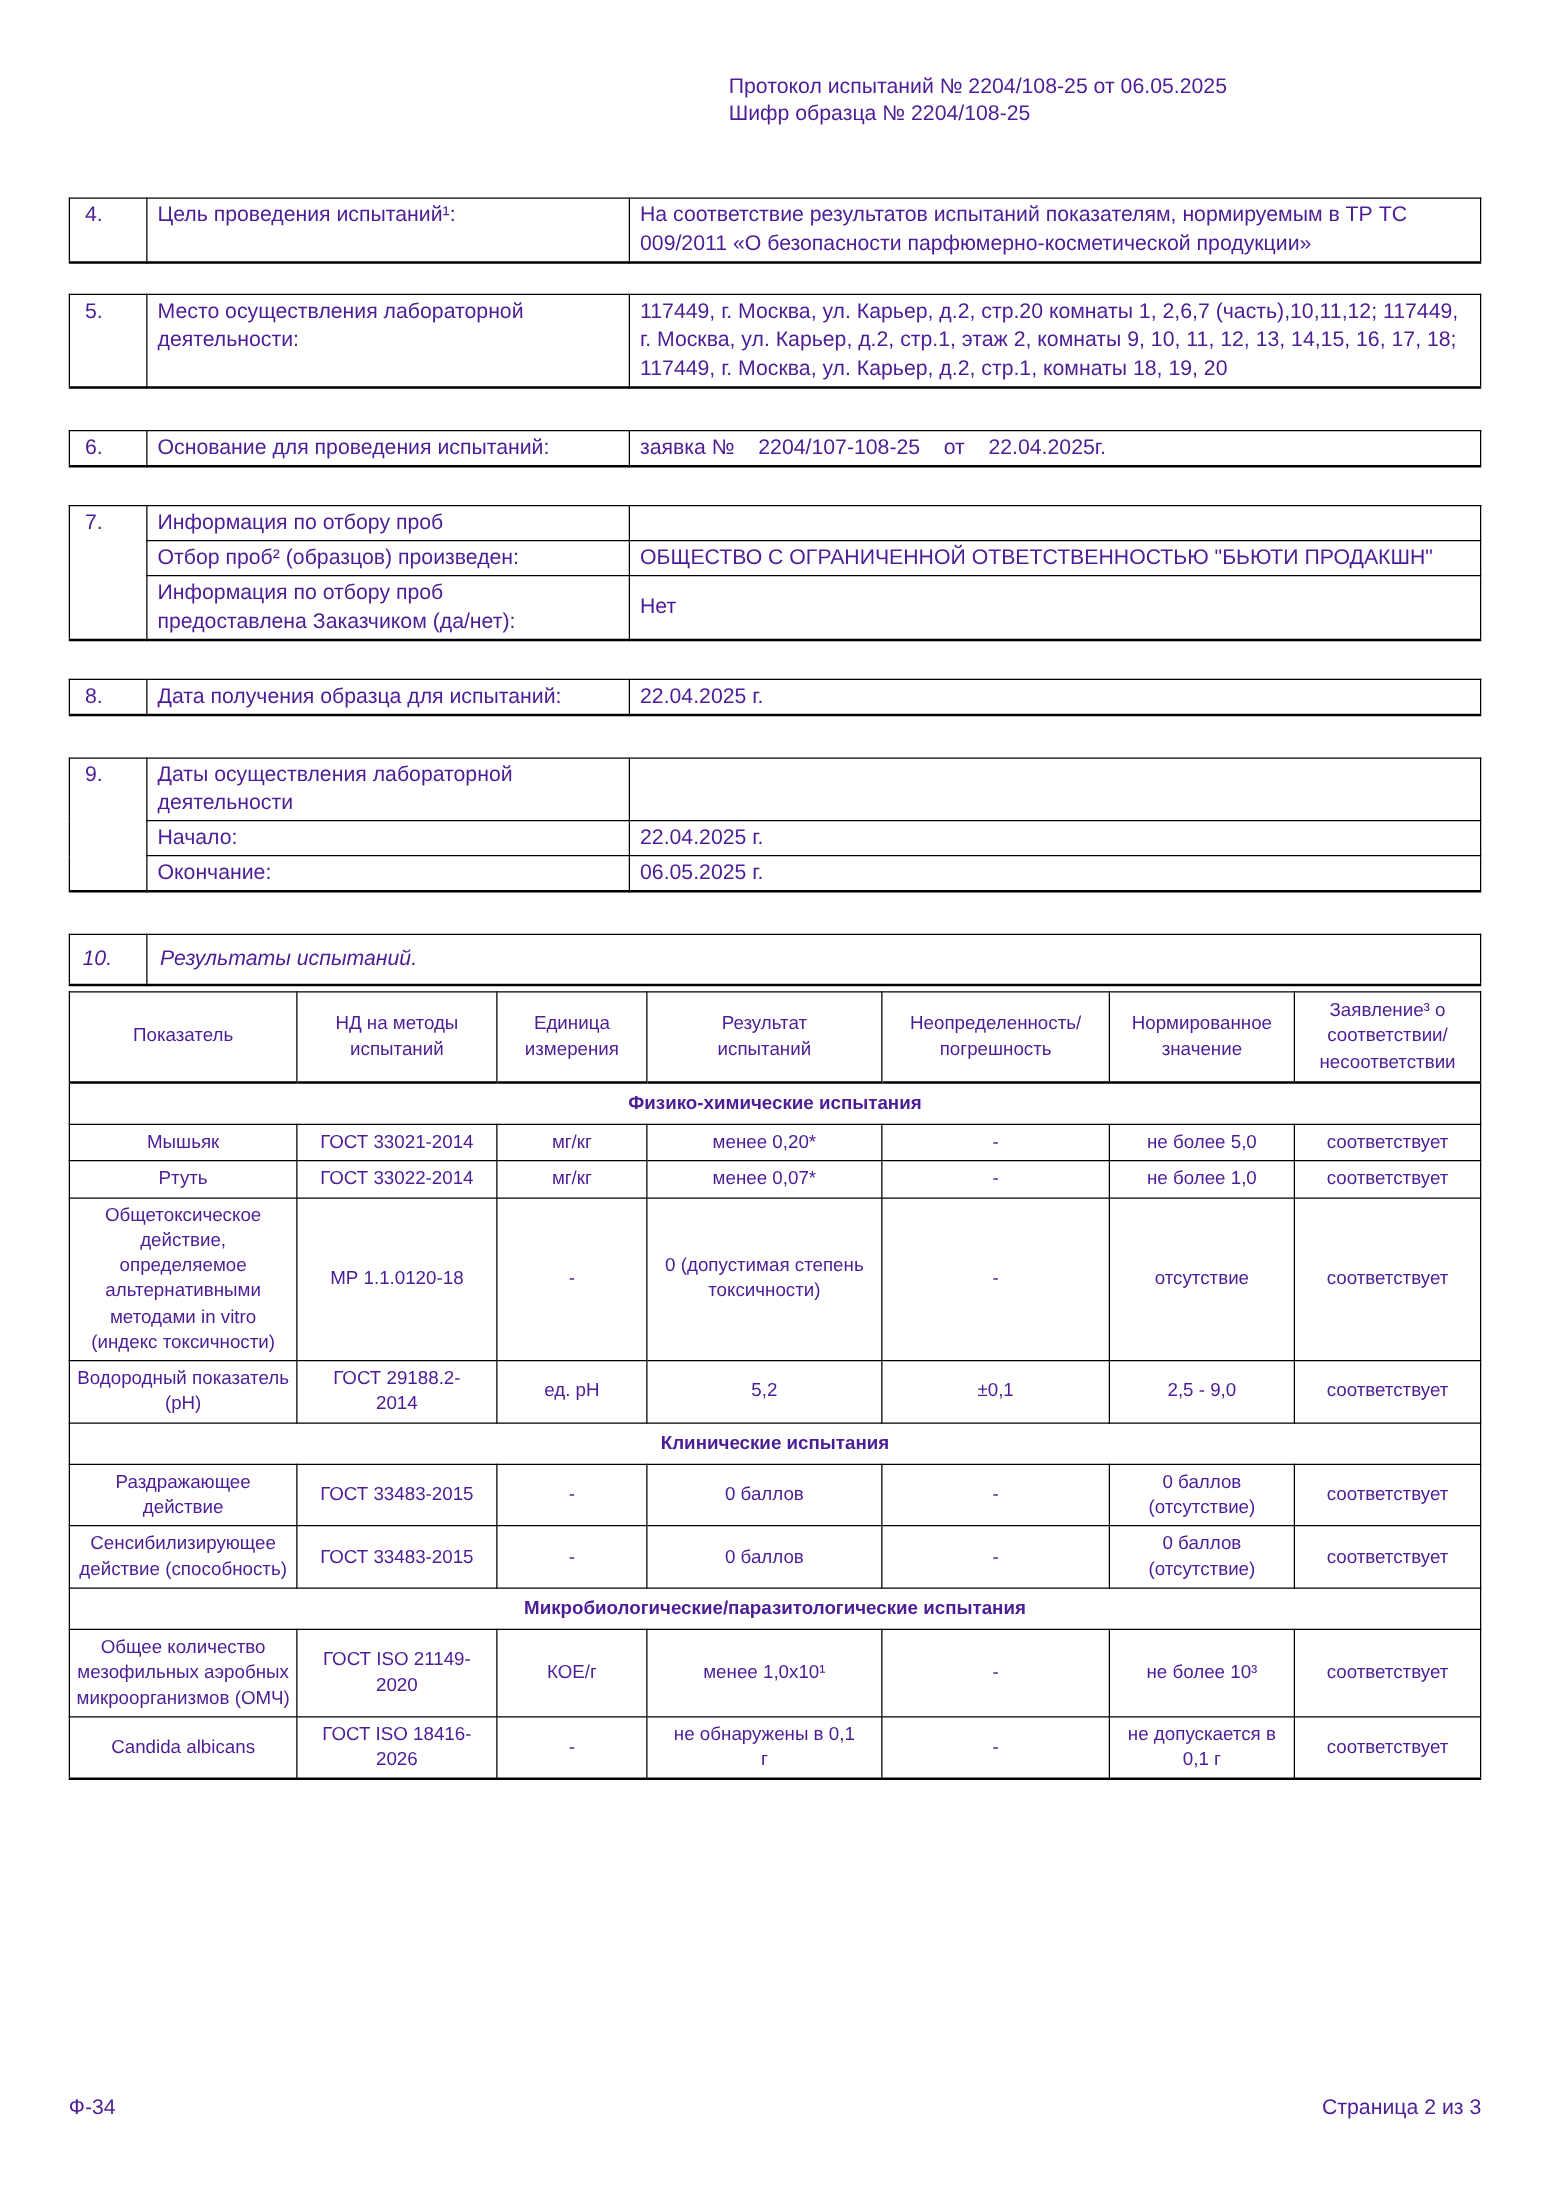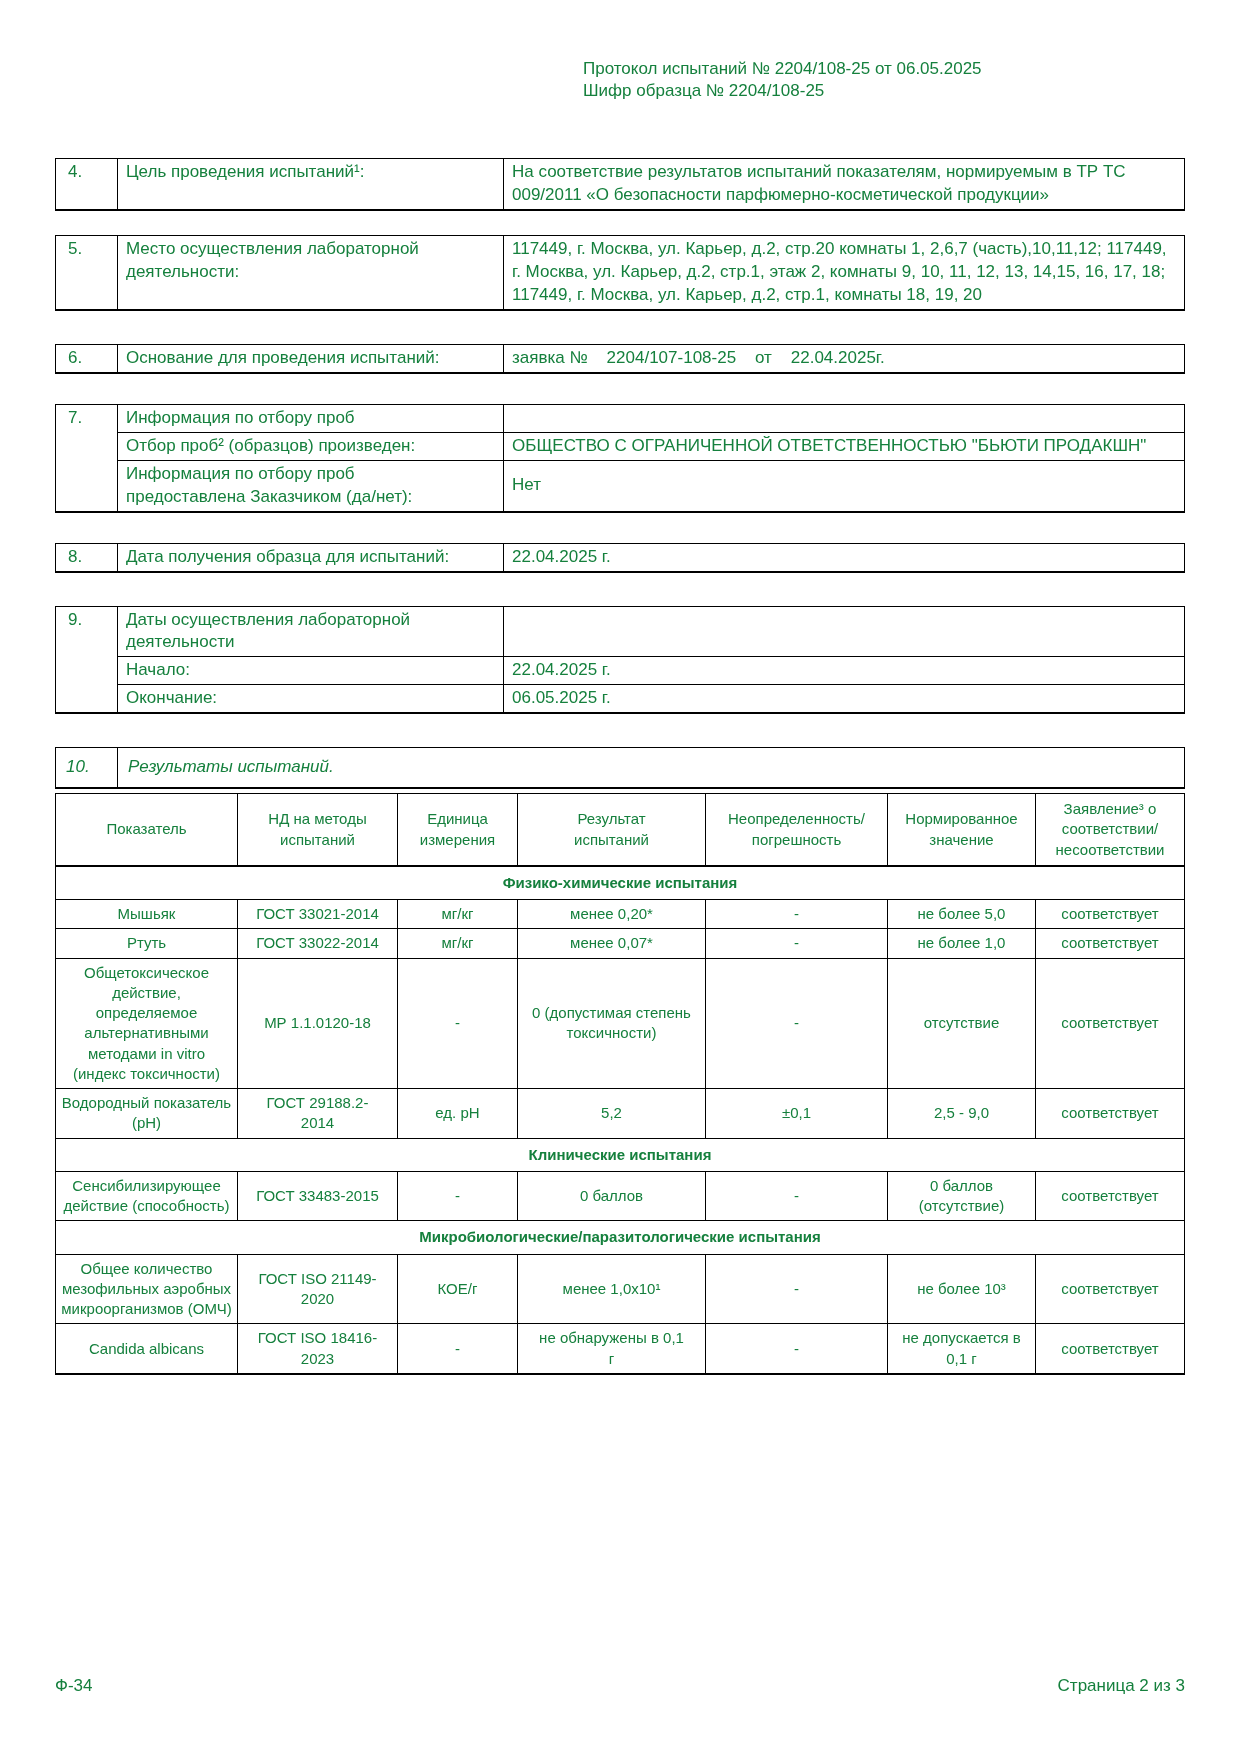--- a/index.html
+++ b/index.html
@@ -2,21 +2,21 @@
 <html><head>
 <meta charset="utf-8">
 <style>
   html,body { margin:0; padding:0; background:#ffffff; }
   .page {
     position:relative;
     width:1241px; height:1755px;
     box-sizing:border-box;
     padding:0 56px 0 55px;
     background:#ffffff;
-    color:#15803d;
+    color:#4c1d95;
     font-family:"Liberation Sans","DejaVu Sans",sans-serif;
     font-size:17px;
     overflow:hidden;
   }
   .doc-header { padding-top:58px; margin-left:528px; line-height:1.3; }
   table { border-collapse:collapse; width:100%; table-layout:fixed; }
   .info-table { border:1px solid #000; border-bottom:2px solid #000; }
   .info-table td { border:1px solid #000; padding:2px 8px; line-height:1.35; vertical-align:top; }
   .info-table td.num { padding-left:12px; }
   .info-table td.val { vertical-align:middle; }
@@ -259,20 +259,29 @@
           <td>ед. pH</td>
           <td>5,2</td>
           <td>±0,1</td>
           <td>2,5 - 9,0</td>
           <td>соответствует</td>
         </tr>
         <tr class="section-row">
           <td colspan="7">Клинические испытания</td>
         </tr>
         <tr>
+          <td>Раздражающее действие</td>
+          <td>ГОСТ 33483-2015</td>
+          <td>-</td>
+          <td>0 баллов</td>
+          <td>-</td>
+          <td>0 баллов (отсутствие)</td>
+          <td>соответствует</td>
+        </tr>
+        <tr>
           <td>Сенсибилизирующее действие (способность)</td>
           <td>ГОСТ 33483-2015</td>
           <td>-</td>
           <td>0 баллов</td>
           <td>-</td>
           <td>0 баллов (отсутствие)</td>
           <td>соответствует</td>
         </tr>
         <tr class="section-row">
           <td colspan="7">Микробиологические/паразитологические испытания</td>
@@ -283,21 +292,21 @@
 2020</td>
           <td>КОЕ/г</td>
           <td>менее 1,0x10¹</td>
           <td>-</td>
           <td>не более 10³</td>
           <td>соответствует</td>
         </tr>
         <tr>
           <td>Candida albicans</td>
           <td>ГОСТ ISO 18416-
-2023</td>
+2026</td>
           <td>-</td>
           <td>не обнаружены в 0,1
 г</td>
           <td>-</td>
           <td>не допускается в 0,1 г</td>
           <td>соответствует</td>
         </tr>
       </tbody>
   </table>
 

